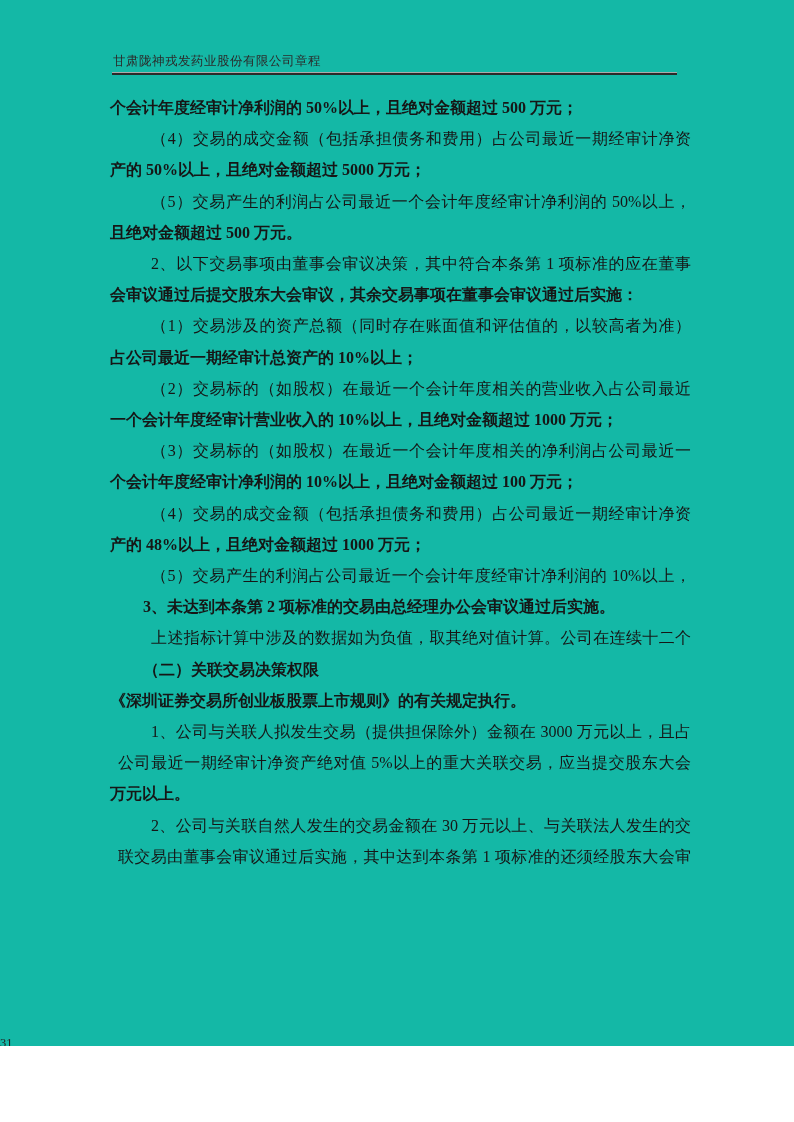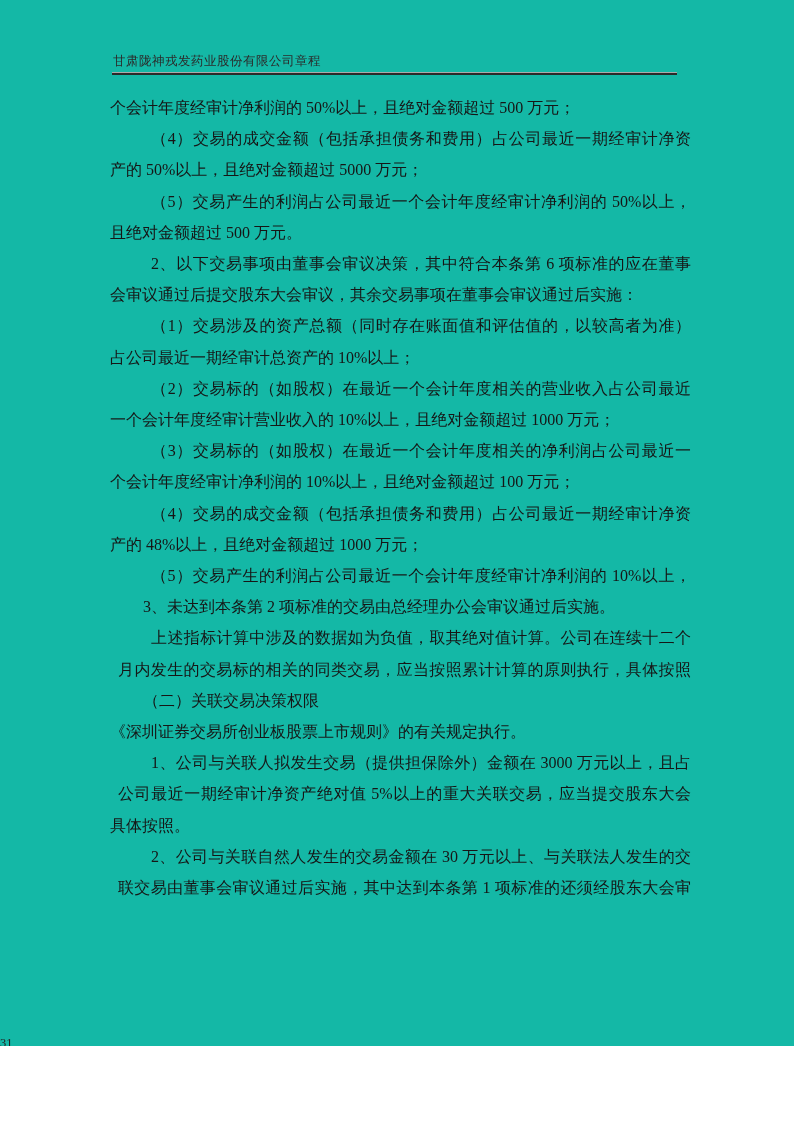--- a/index.html
+++ b/index.html
@@ -47,20 +47,21 @@
     width: 100%;
     text-align: justify;
   }
   .line.fill {
     text-align-last: justify;
     margin-left: 8px;
   }
   .line.end {
     text-align: center;
     text-align-last: left;
+    font-weight: bold;
   }
   .line.indent {
     text-indent: 33px;
   }
   .footer {
     position: absolute;
     left: 0;
     top: 1036px;
     width: 794px;
     font-size: 12.5px;
@@ -76,39 +77,38 @@
     <div class="header-title">甘肃陇神戎发药业股份有限公司章程</div>
     <div class="header-rule"></div>
   </div>
 
   <div class="doc-body">
       <div class="line end">个会计年度经审计净利润的 50%以上，且绝对金额超过 500 万元；</div>
       <div class="line fill indent">（4）交易的成交金额（包括承担债务和费用）占公司最近一期经审计净资</div>
       <div class="line end">产的 50%以上，且绝对金额超过 5000 万元；</div>
       <div class="line fill indent">（5）交易产生的利润占公司最近一个会计年度经审计净利润的 50%以上，</div>
       <div class="line end">且绝对金额超过 500 万元。</div>
-      <div class="line fill indent">2、以下交易事项由董事会审议决策，其中符合本条第 6 项标准的应在董事</div>
+      <div class="line fill indent">2、以下交易事项由董事会审议决策，其中符合本条第 1 项标准的应在董事</div>
       <div class="line end">会审议通过后提交股东大会审议，其余交易事项在董事会审议通过后实施：</div>
       <div class="line fill indent">（1）交易涉及的资产总额（同时存在账面值和评估值的，以较高者为准）</div>
       <div class="line end">占公司最近一期经审计总资产的 10%以上；</div>
       <div class="line fill indent">（2）交易标的（如股权）在最近一个会计年度相关的营业收入占公司最近</div>
       <div class="line end">一个会计年度经审计营业收入的 10%以上，且绝对金额超过 1000 万元；</div>
       <div class="line fill indent">（3）交易标的（如股权）在最近一个会计年度相关的净利润占公司最近一</div>
       <div class="line end">个会计年度经审计净利润的 10%以上，且绝对金额超过 100 万元；</div>
       <div class="line fill indent">（4）交易的成交金额（包括承担债务和费用）占公司最近一期经审计净资</div>
       <div class="line end">产的 48%以上，且绝对金额超过 1000 万元；</div>
       <div class="line fill indent">（5）交易产生的利润占公司最近一个会计年度经审计净利润的  10%以上，</div>
       <div class="line end indent">3、未达到本条第 2 项标准的交易由总经理办公会审议通过后实施。</div>
       <div class="line fill indent">上述指标计算中涉及的数据如为负值，取其绝对值计算。公司在连续十二个</div>
-      <div class="line fill">月内发生的交易标的相关的同类交易，应当按照累计计算的原则执行，具体按照</div>
       <div class="line end indent">（二）关联交易决策权限</div>
       <div class="line end">《深圳证券交易所创业板股票上市规则》的有关规定执行。</div>
       <div class="line fill indent">1、公司与关联人拟发生交易（提供担保除外）金额在 3000 万元以上，且占</div>
       <div class="line fill">公司最近一期经审计净资产绝对值 5%以上的重大关联交易，应当提交股东大会</div>
-      <div class="line end">具体按照。</div>
+      <div class="line end">万元以上。</div>
       <div class="line fill indent">2、公司与关联自然人发生的交易金额在 30 万元以上、与关联法人发生的交</div>
       <div class="line fill">联交易由董事会审议通过后实施，其中达到本条第 1 项标准的还须经股东大会审</div>
     </div>
 
   <div class="footer">
     <span>31</span>
   </div>
 
 </div>
 

